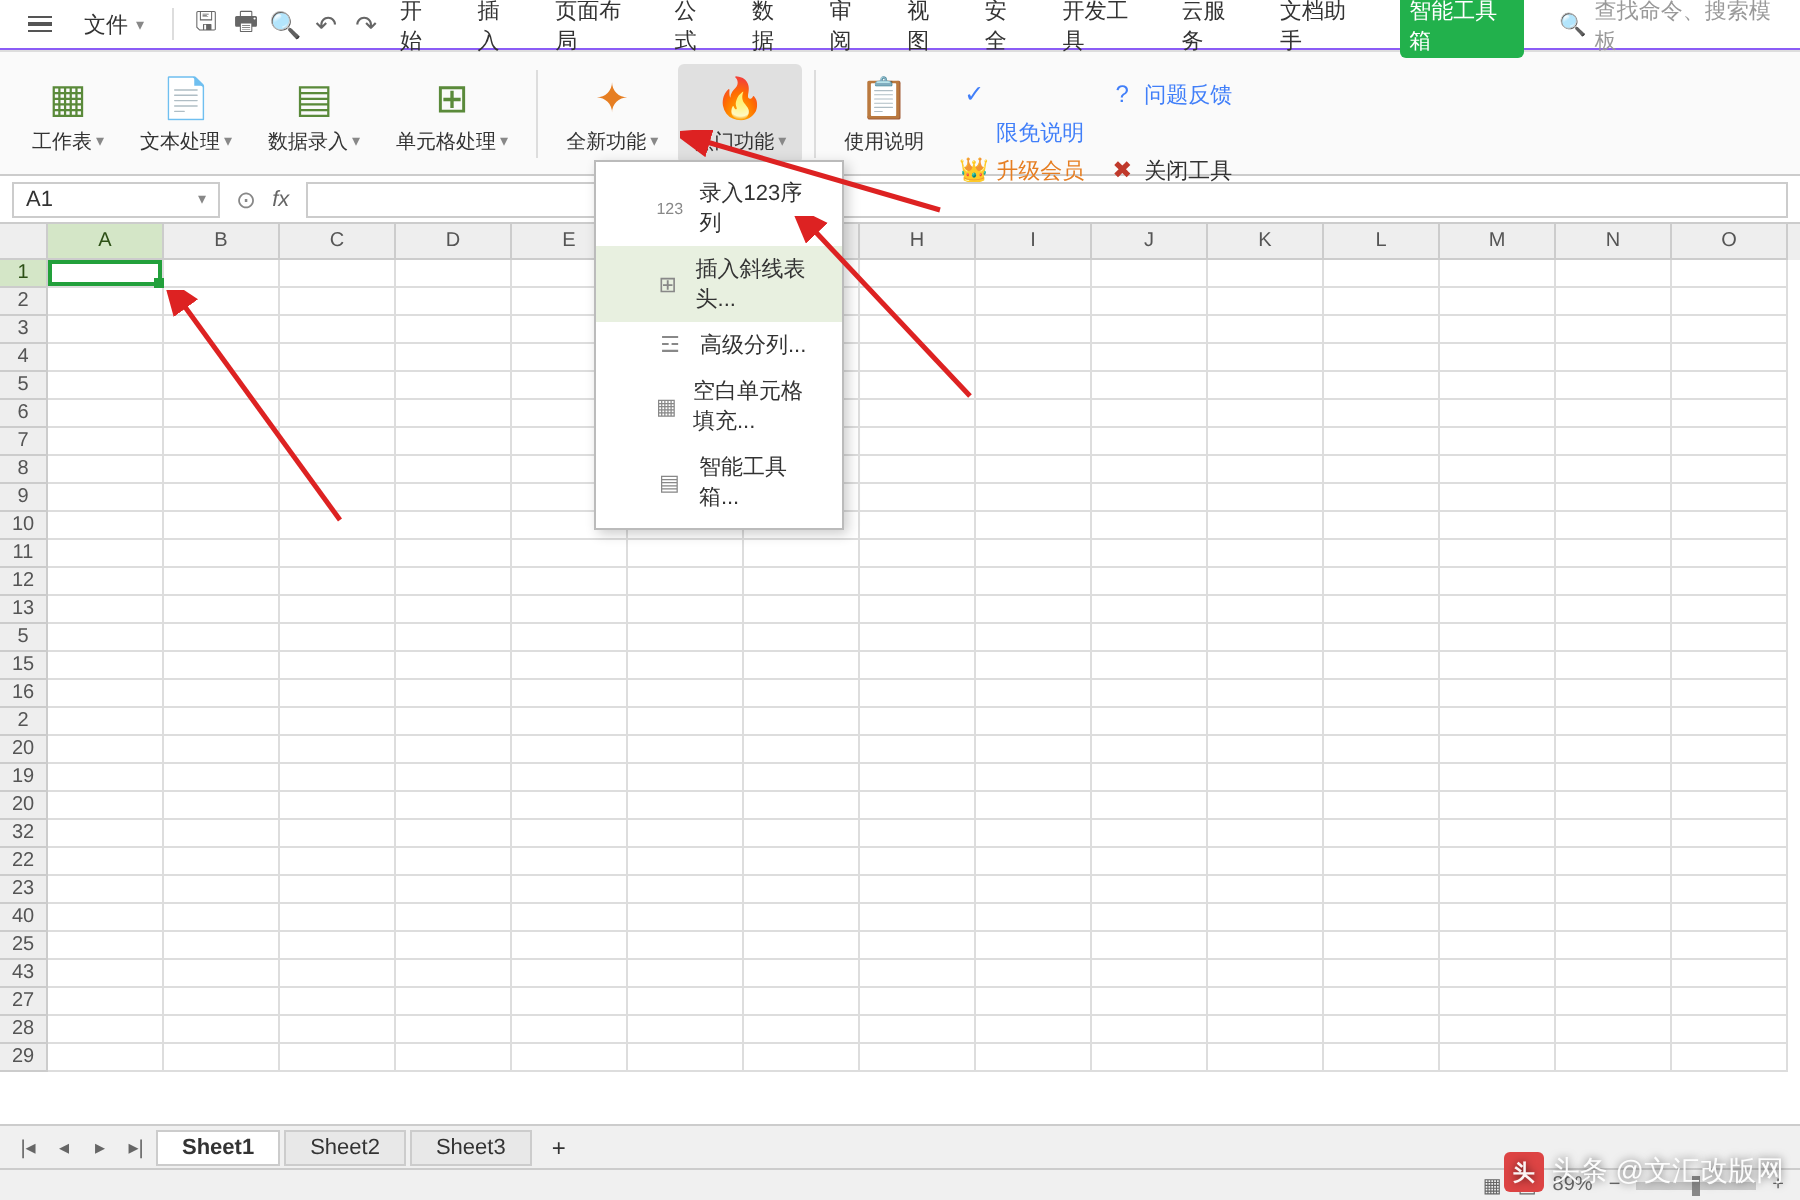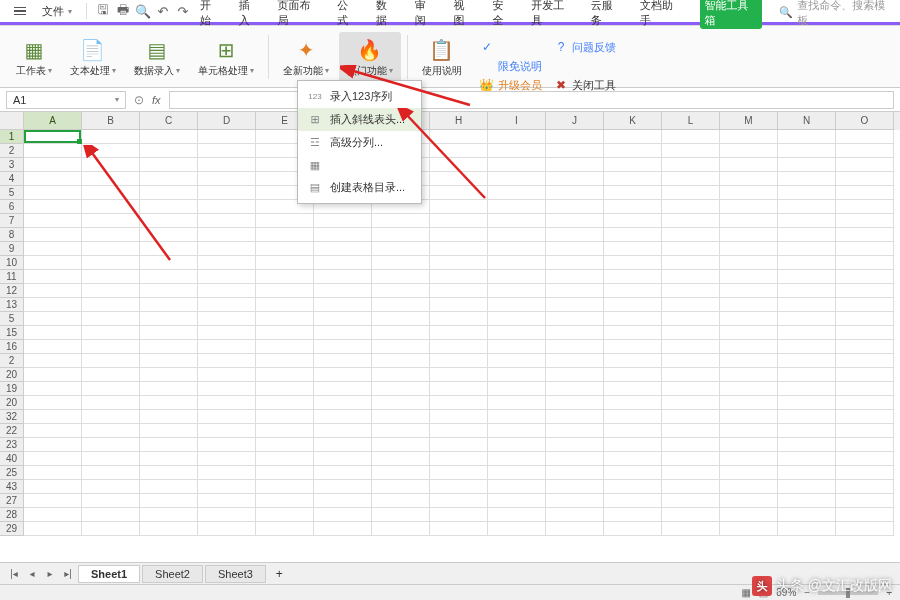--- a/index.html
+++ b/index.html
@@ -1,18 +1,18 @@
 <!DOCTYPE html>
 <html><head>
   <meta charset="utf-8">
   <style>
     * { margin: 0; padding: 0; box-sizing: border-box; font-family: "Microsoft YaHei", sans-serif; }
     body { width: 900px; height: 600px; background: #fff; font-size: 12px; color: #333; overflow: hidden; position: relative; }
     
-    .menubar { height: 28px; display: flex; align-items: center; padding: 0 8px; border-bottom: 6px solid #8b5cf6; gap: 4px; }
+    .menubar { height: 28px; display: flex; align-items: center; padding: 0 8px; border-bottom: 4px solid #8b5cf6; gap: 4px; }
     .menu-btn { display: flex; align-items: center; gap: 4px; padding: 0 6px; cursor: pointer; font-size: 11px; }
     .hamburger { display: flex; flex-direction: column; gap: 2px; }
     .hamburger span { width: 12px; height: 1.5px; background: #555; }
     .menu-sep { width: 1px; height: 16px; background: #ddd; margin: 0 4px; }
     .qat-icon { width: 16px; height: 16px; font-size: 13px; color: #666; cursor: pointer; display: flex; align-items: center; justify-content: center; }
     
     .tabs { height: 26px; display: flex; align-items: center; padding-left: 200px; gap: 18px; border-bottom: 1px solid #ddd; }
     .tab { font-size: 11px; color: #333; cursor: pointer; position: relative; }
     .tab-badge { background: #22b14c; color: #fff; padding: 1px 5px; border-radius: 3px; font-size: 11px; }
     .search-box { margin-left: auto; margin-right: 10px; font-size: 11px; color: #999; display: flex; align-items: center; gap: 4px; }
@@ -23,21 +23,21 @@
     .ribbon-icon { width: 28px; height: 28px; display: flex; align-items: center; justify-content: center; font-size: 20px; color: #5a8a3a; }
     .ribbon-icon.orange { color: #e67e22; }
     .ribbon-label { font-size: 10px; white-space: nowrap; display: flex; align-items: center; gap: 2px; }
     .caret { font-size: 8px; color: #888; }
     .ribbon-sep { width: 1px; height: 44px; background: #ddd; margin: 0 4px; }
     .ribbon-right { display: flex; flex-direction: column; gap: 4px; margin-left: 8px; font-size: 11px; }
     .ribbon-right-row { display: flex; align-items: center; gap: 4px; cursor: pointer; }
     .tiny-icon { width: 14px; height: 14px; display: flex; align-items: center; justify-content: center; font-size: 12px; }
     
     .formula-bar { height: 24px; display: flex; align-items: center; border-bottom: 1px solid #ccc; padding: 0 6px; gap: 8px; }
-    .name-box { width: 120px; height: 18px; border: 1px solid #ccc; padding: 0 6px; font-size: 11px; display: flex; align-items: center; justify-content: space-between; }
+    .name-box { width: 104px; height: 18px; border: 1px solid #ccc; padding: 0 6px; font-size: 11px; display: flex; align-items: center; justify-content: space-between; }
     .fx-label { font-size: 11px; font-style: italic; color: #666; }
     .formula-input { flex: 1; height: 18px; border: 1px solid #ccc; padding: 0 6px; }
     
     .grid-area { position: relative; height: 430px; overflow: hidden; }
     .col-headers { display: flex; height: 18px; background: #eee; }
     .corner { width: 24px; border-right: 1px solid #ccc; border-bottom: 1px solid #ccc; background: #eee; }
     .col-head { width: 58px; text-align: center; border-right: 1px solid #ccc; border-bottom: 1px solid #ccc; font-size: 10px; line-height: 18px; color: #555; }
     .col-head.sel { background: #d4e6c7; color: #2d5016; }
     .grid-body { display: flex; }
     .row-headers { display: flex; flex-direction: column; background: #eee; }
@@ -45,21 +45,21 @@
     .row-head.sel { background: #d4e6c7; color: #2d5016; }
     .cells { position: relative; }
     .cell-row { display: flex; }
     .cell { width: 58px; height: 14px; border-right: 1px solid #ddd; border-bottom: 1px solid #ddd; }
     .active-cell { position: absolute; top: 0; left: 0; width: 57px; height: 13px; border: 2px solid #22a03b; pointer-events: none; }
     .fill-handle { position: absolute; bottom: -3px; right: -3px; width: 5px; height: 5px; background: #22a03b; }
     
     .dropdown { position: absolute; top: 80px; left: 297px; width: 125px; background: #fff; border: 1px solid #bbb; box-shadow: 2px 2px 6px rgba(0,0,0,0.2); z-index: 100; padding: 4px 0; }
     .dd-item { display: flex; align-items: center; gap: 8px; padding: 4px 10px; font-size: 11px; cursor: pointer; }
     .dd-item.hover { background: #e8f0e0; }
-    .dd-icon { width: 14px; height: 14px; font-size: 11px; color: #888; display: flex; align-items: center; justify-content: center; }
+    .dd-icon { width: 14px; height: 14px; font-size: 11px; color: #888; display: flex; align-items: center; justify-content: center; margin-left: 20px; }
     
     .annotation-arrow { position: absolute; pointer-events: none; z-index: 200; }
     
     .sheet-tabs { position: absolute; bottom: 16px; left: 0; right: 0; height: 22px; display: flex; align-items: center; background: #f0f0f0; border-top: 1px solid #ccc; padding: 0 6px; gap: 2px; }
     .nav-arrow { width: 16px; font-size: 10px; color: #666; cursor: pointer; text-align: center; }
     .sheet-tab { padding: 2px 12px; font-size: 11px; border: 1px solid #ccc; background: #e8e8e8; cursor: pointer; }
     .sheet-tab.active { background: #fff; font-weight: bold; }
     .add-sheet { padding: 2px 8px; cursor: pointer; }
     
     .status-bar { position: absolute; bottom: 0; left: 0; right: 0; height: 16px; background: #f0f0f0; border-top: 1px solid #ccc; display: flex; align-items: center; justify-content: flex-end; padding: 0 8px; gap: 8px; font-size: 10px; color: #666; }
@@ -746,24 +746,25 @@
   <div class="dd-item hover">
     <span class="dd-icon">⊞</span>
     <span>插入斜线表头...</span>
   </div>
   <div class="dd-item">
     <span class="dd-icon">☲</span>
     <span>高级分列...</span>
   </div>
   <div class="dd-item">
     <span class="dd-icon">▦</span>
+    <span>空白单元格填充...</span>
   </div>
   <div class="dd-item">
     <span class="dd-icon">▤</span>
-    <span>创建表格目录...</span>
+    <span>智能工具箱...</span>
   </div>
 </div>
 
 <svg class="annotation-arrow" style="top:65px; left:340px;" width="140" height="50">
   <defs>
       <marker id="ah1" markerWidth="10" markerHeight="10" refX="2" refY="3" orient="auto">
         <path d="M0,0 L0,6 L8,3 z" fill="#d22"></path>
       </marker>
     </defs>
   <line x1="130" y1="40" x2="10" y2="5" stroke="#d22" stroke-width="2.5" marker-end="url(#ah1)"></line>

